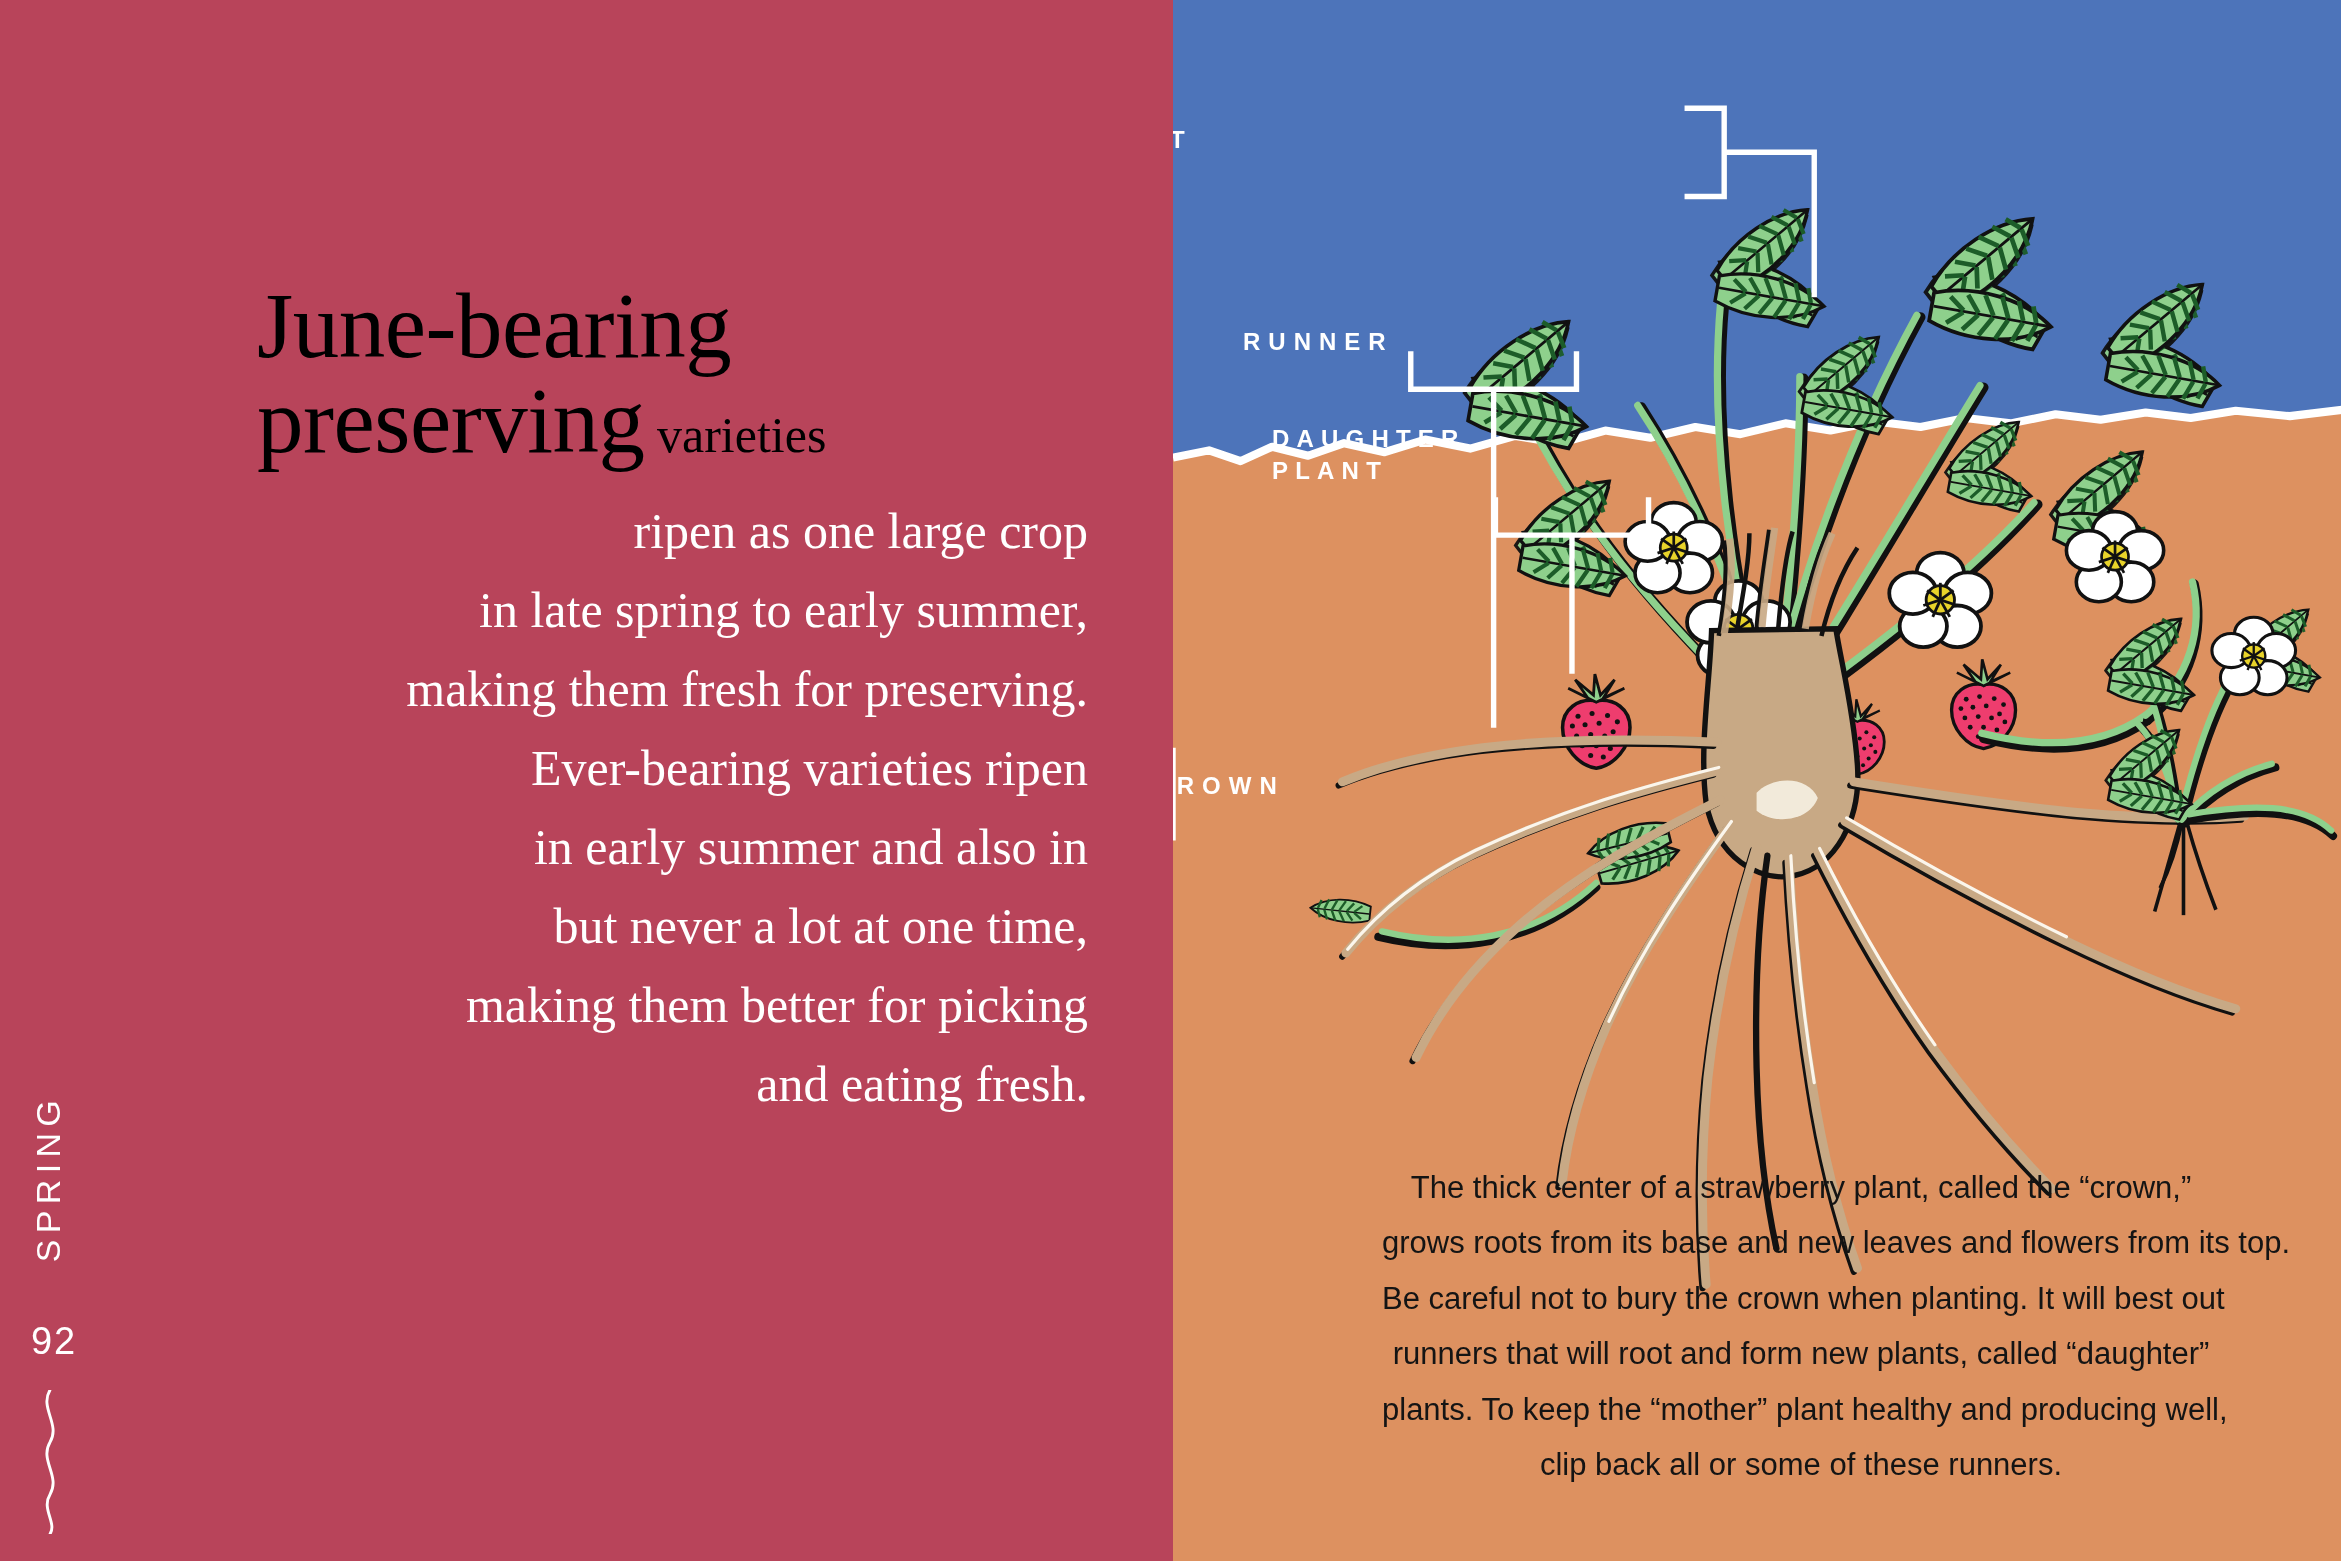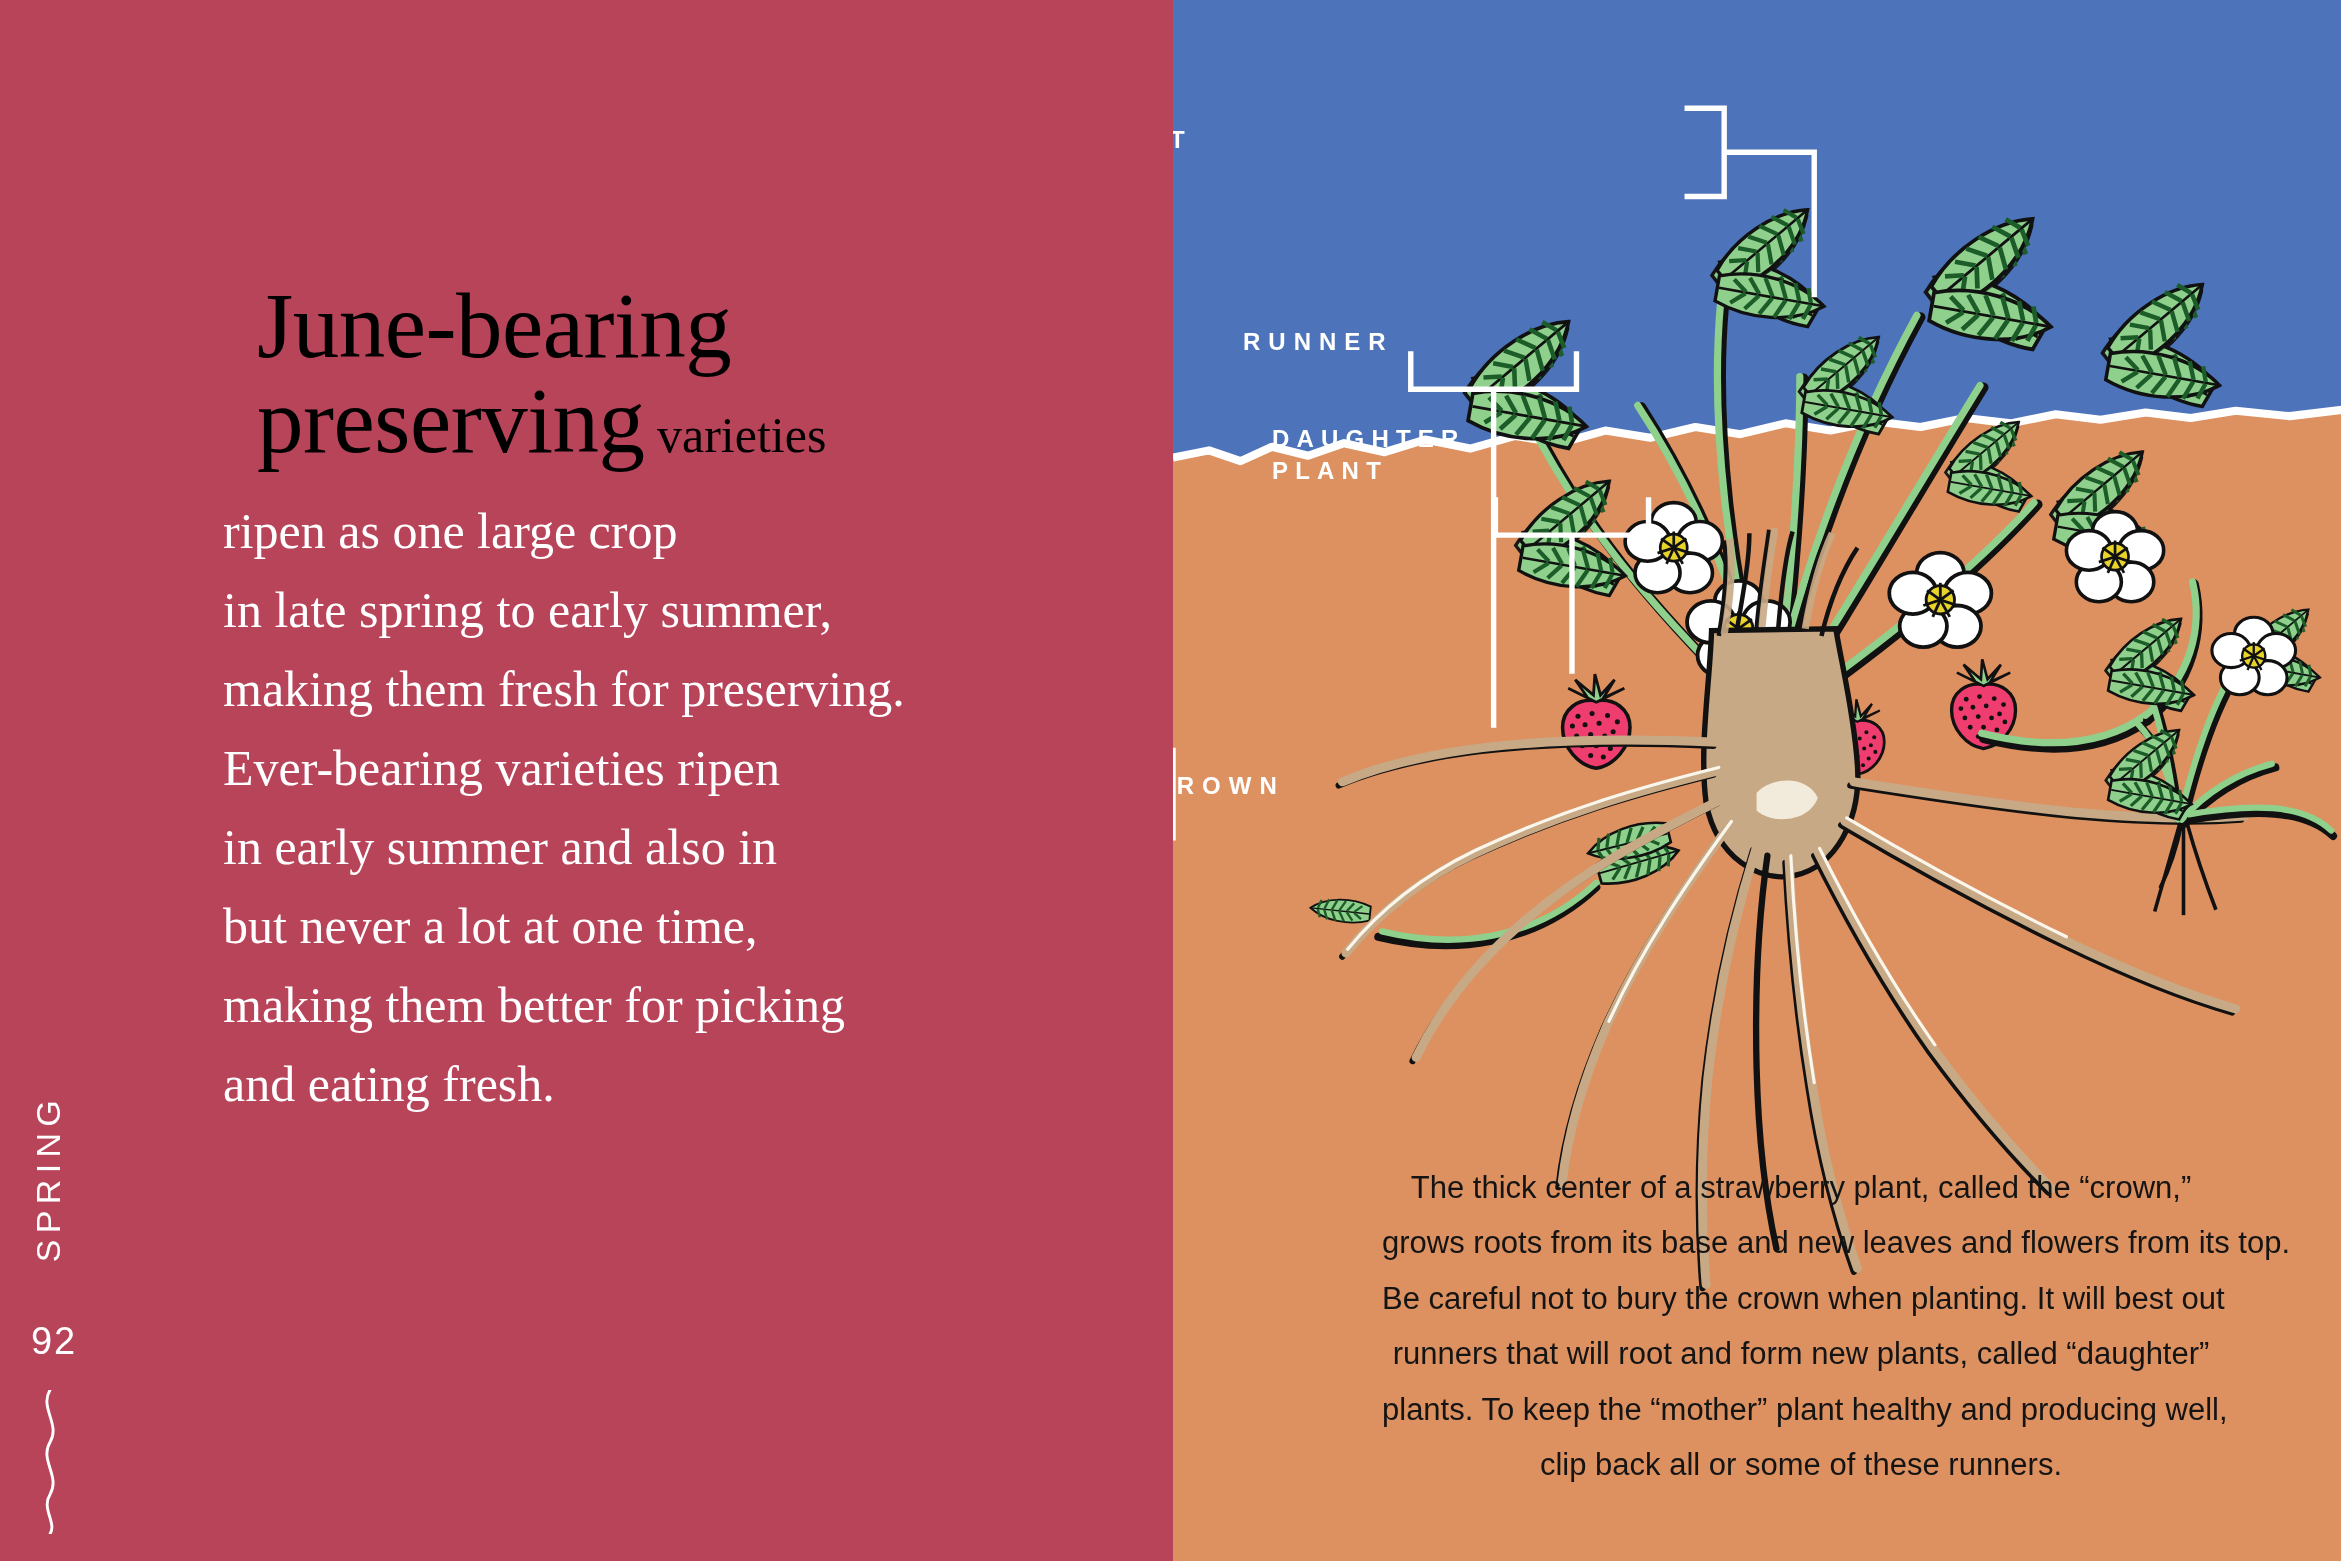--- a/index.html
+++ b/index.html
@@ -68,20 +68,21 @@
     letter-spacing:0;
   }
 
   .body-copy {
     margin-top:23.4px;
     color:#ffffff;
     font-family:"Liberation Serif", serif;
     font-size:50px;
     line-height:1.58;
     font-weight:400;
+    text-align:right;
   }
   .body-copy .ln { display:block; white-space:nowrap; }
 
   
   .page-right {
     position:relative;
     width:1169px; height:1561px;
     background:#4d74ba;
     flex:0 0 1169px;
     overflow:hidden;

